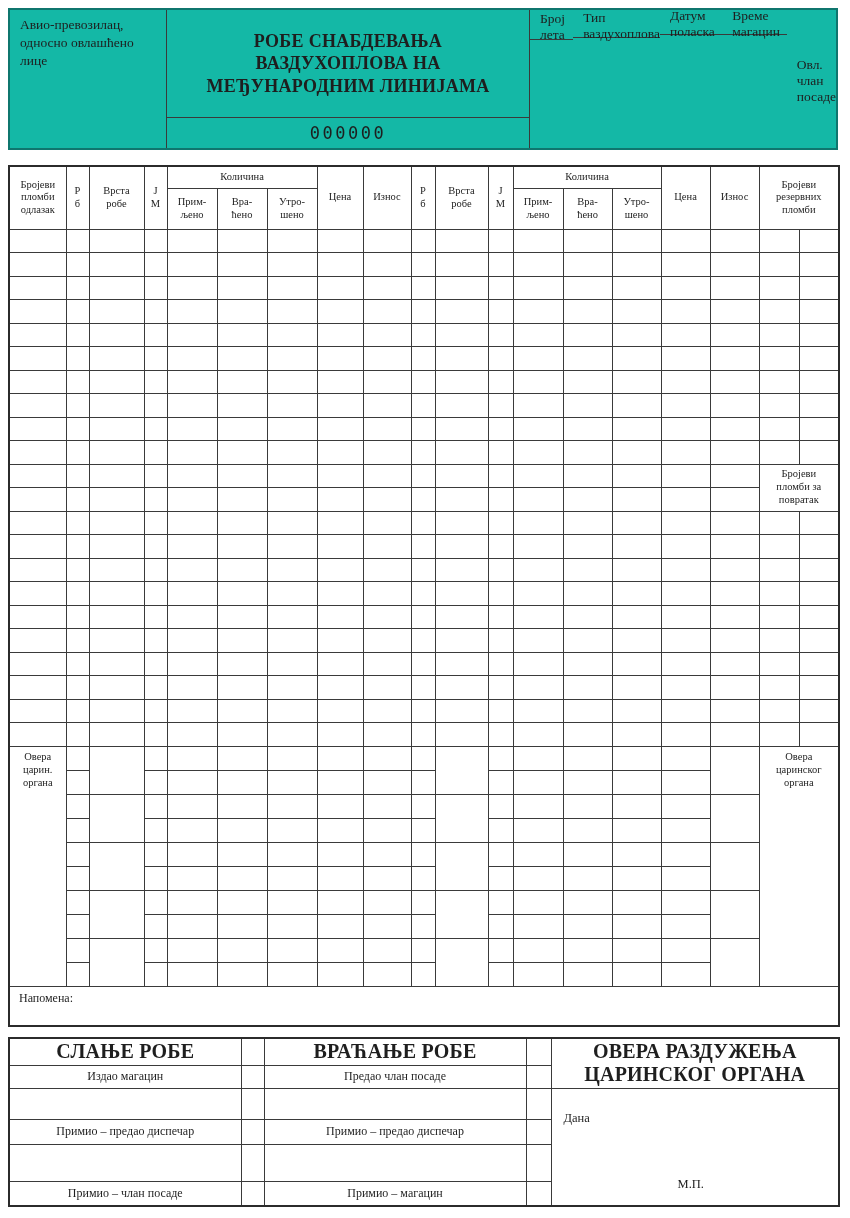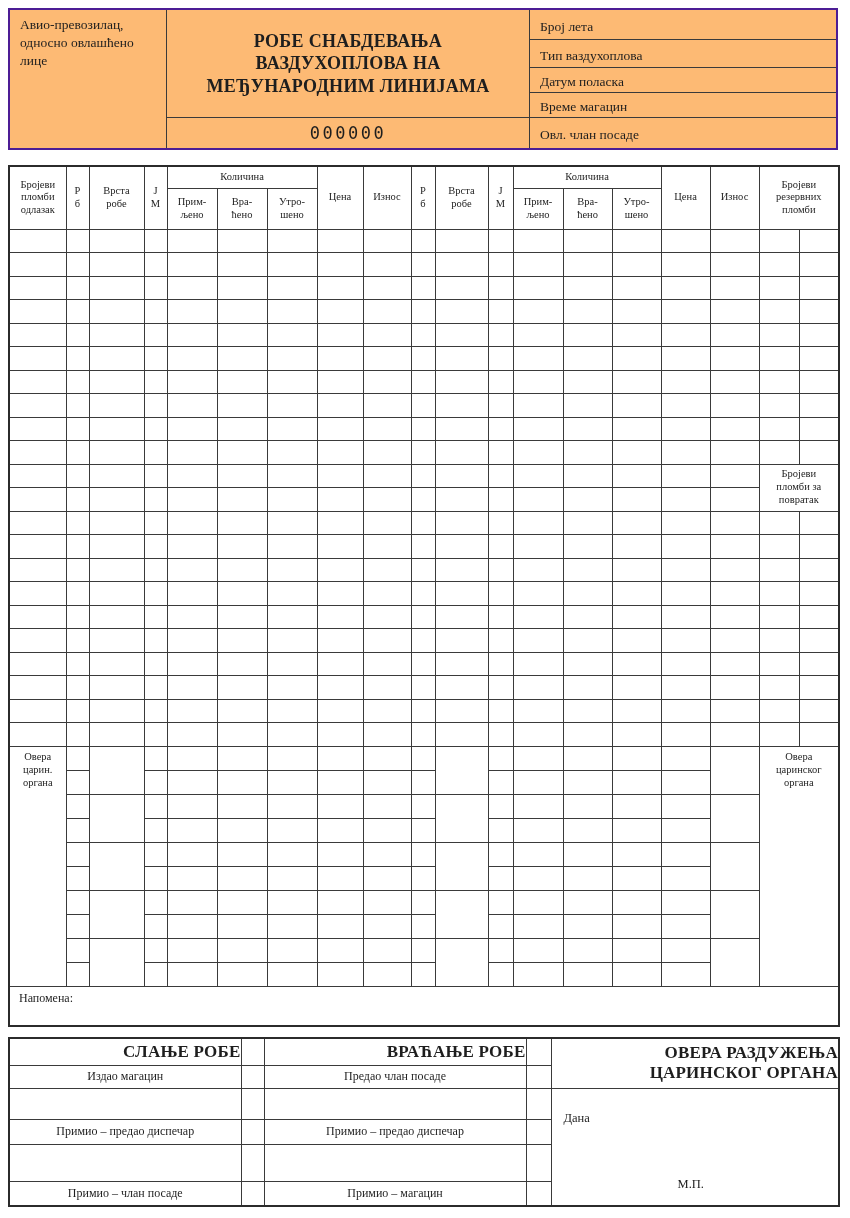--- a/index.html
+++ b/index.html
@@ -4,37 +4,37 @@
 <style>
   html,body{margin:0;padding:0;background:#ffffff;}
   #page{
     position:relative;width:850px;height:1218px;background:#ffffff;
     font-family:"Liberation Serif","DejaVu Serif",serif;color:#1e1e1e;
     overflow:hidden;
   }
   
   #top-block{
     position:absolute;left:8px;top:8px;width:830px;height:142px;
-    border:2px solid #4c1d95;box-sizing:border-box;display:flex;background:#fdba74;
+    border:2px solid #0f766e;box-sizing:border-box;display:flex;background:#14b8a6;
   }
   .tb-left{
     width:157px;box-sizing:border-box;border-right:1.6px solid #3a3a3a;
     padding:6px 8px 0 10px;font-size:13.5px;line-height:1.35;white-space:pre-line;
   }
   .tb-center{width:363px;box-sizing:border-box;border-right:1.6px solid #3a3a3a;display:flex;flex-direction:column;}
   .tb-title{
     flex:1;display:flex;align-items:center;justify-content:center;text-align:center;
     font-weight:bold;font-size:18px;line-height:1.25;white-space:pre-line;letter-spacing:.3px;
   }
   .tb-serial{
     height:31px;box-sizing:border-box;border-top:1.6px solid #3a3a3a;
     display:flex;align-items:center;justify-content:center;
     font-family:"DejaVu Sans Mono",monospace;font-size:17px;letter-spacing:2.5px;
   }
-  .tb-right{flex:1;display:flex;flex-direction:column;}
+  .tb-right{flex:1;display:flex;flex-direction:row;}
   .tb-field{
     box-sizing:border-box;border-bottom:1.6px solid #3a3a3a;
     display:flex;align-items:center;padding:4px 0 0 10px;font-size:13.5px;
   }
   .tb-field:nth-child(1){height:30px;}
   .tb-field:nth-child(2){height:28px;}
   .tb-field:nth-child(3){height:25px;}
   .tb-field:nth-child(4){height:25px;}
   .tb-field:nth-child(5){flex:1;border-bottom:none;}
   
@@ -63,21 +63,21 @@
   
   table.bottom{
     position:absolute;left:8px;top:1037px;width:830px;
     border-collapse:collapse;table-layout:fixed;background:#fff;
     border:2px solid #2b2b2b;
   }
   table.bottom td{border:1.5px solid #3a3a3a;padding:0;overflow:hidden;}
   tr.b1{height:27px;} tr.b2{height:23px;} tr.b3{height:31px;}
   tr.b4{height:25px;} tr.b5{height:37px;} tr.b6{height:25px;margin-left:16px;}
   .sec-h{
-    font-weight:bold;font-size:17px;text-align:right;vertical-align:middle;
+    font-weight:bold;font-size:20px;text-align:center;vertical-align:middle;
     white-space:pre-line;line-height:1.18;letter-spacing:.2px;
   }
   .sec-l{font-size:12px;text-align:center;vertical-align:middle;}
   .stamp-cell{position:relative;}
   .stamp-date{position:absolute;top:22px;left:12px;font-size:12.5px;}
   .stamp-mp{position:absolute;bottom:13px;left:44%;font-size:12.5px;}
 </style>
 </head>
 <body>
 

